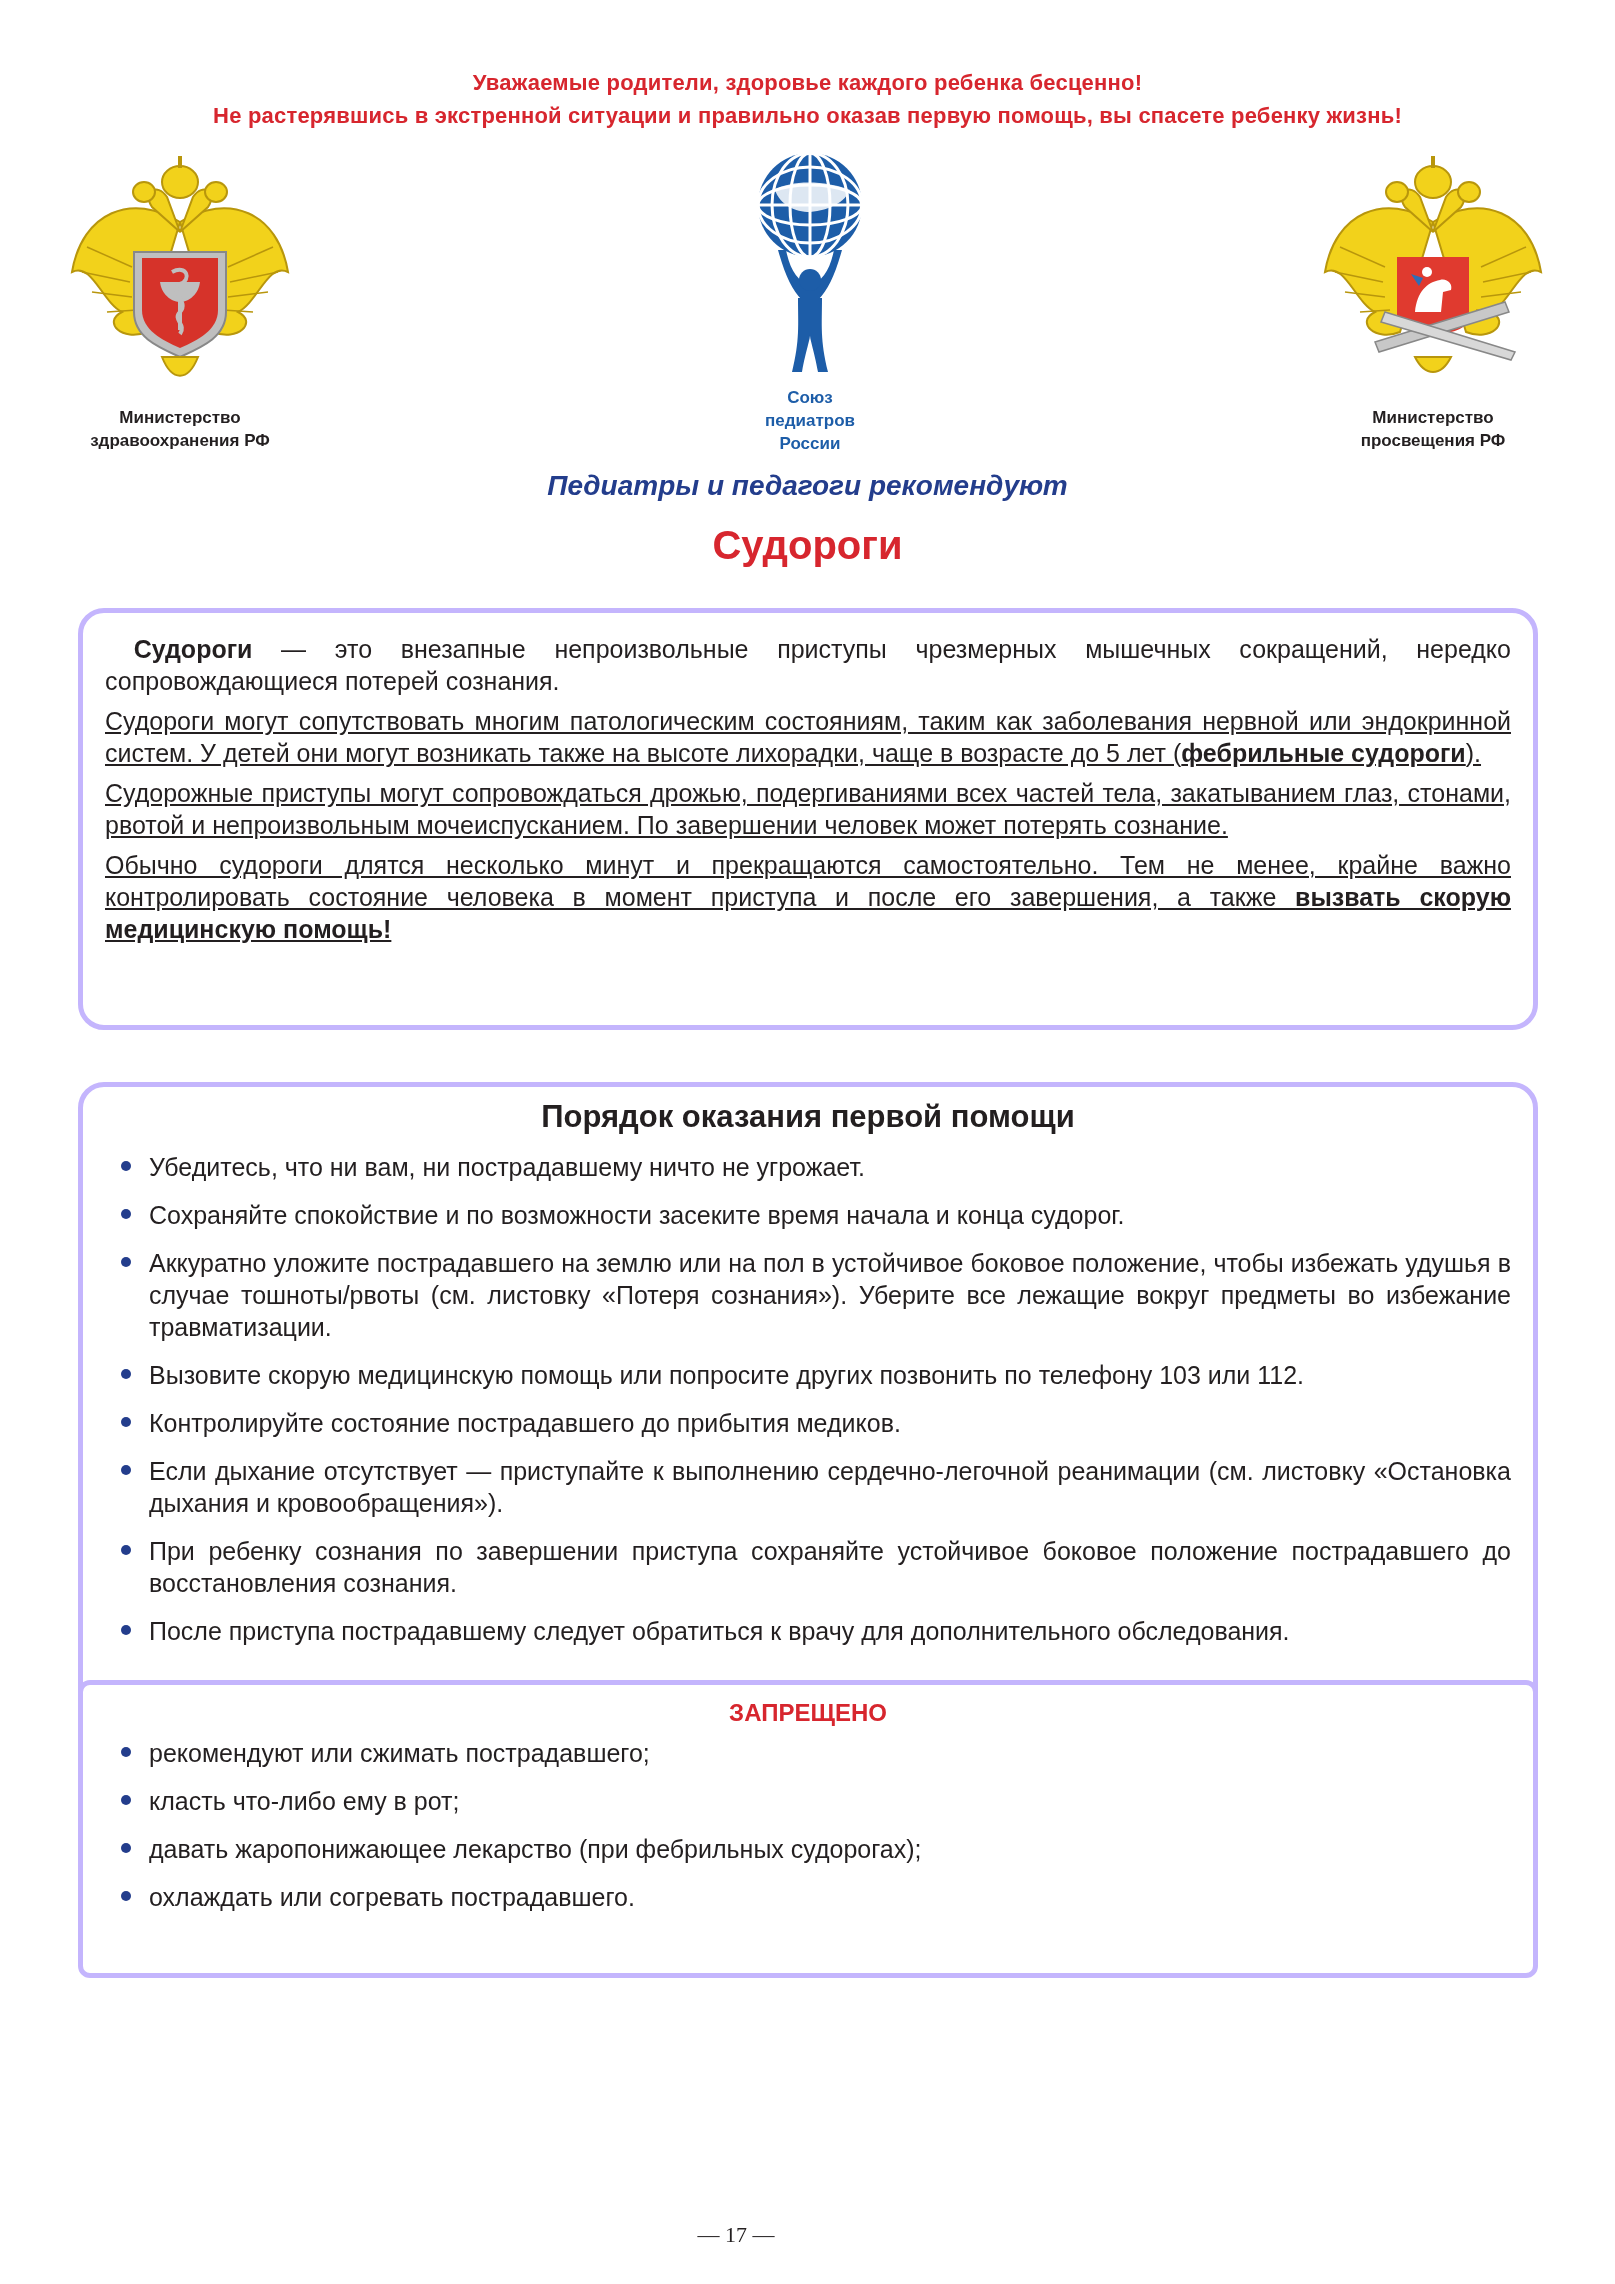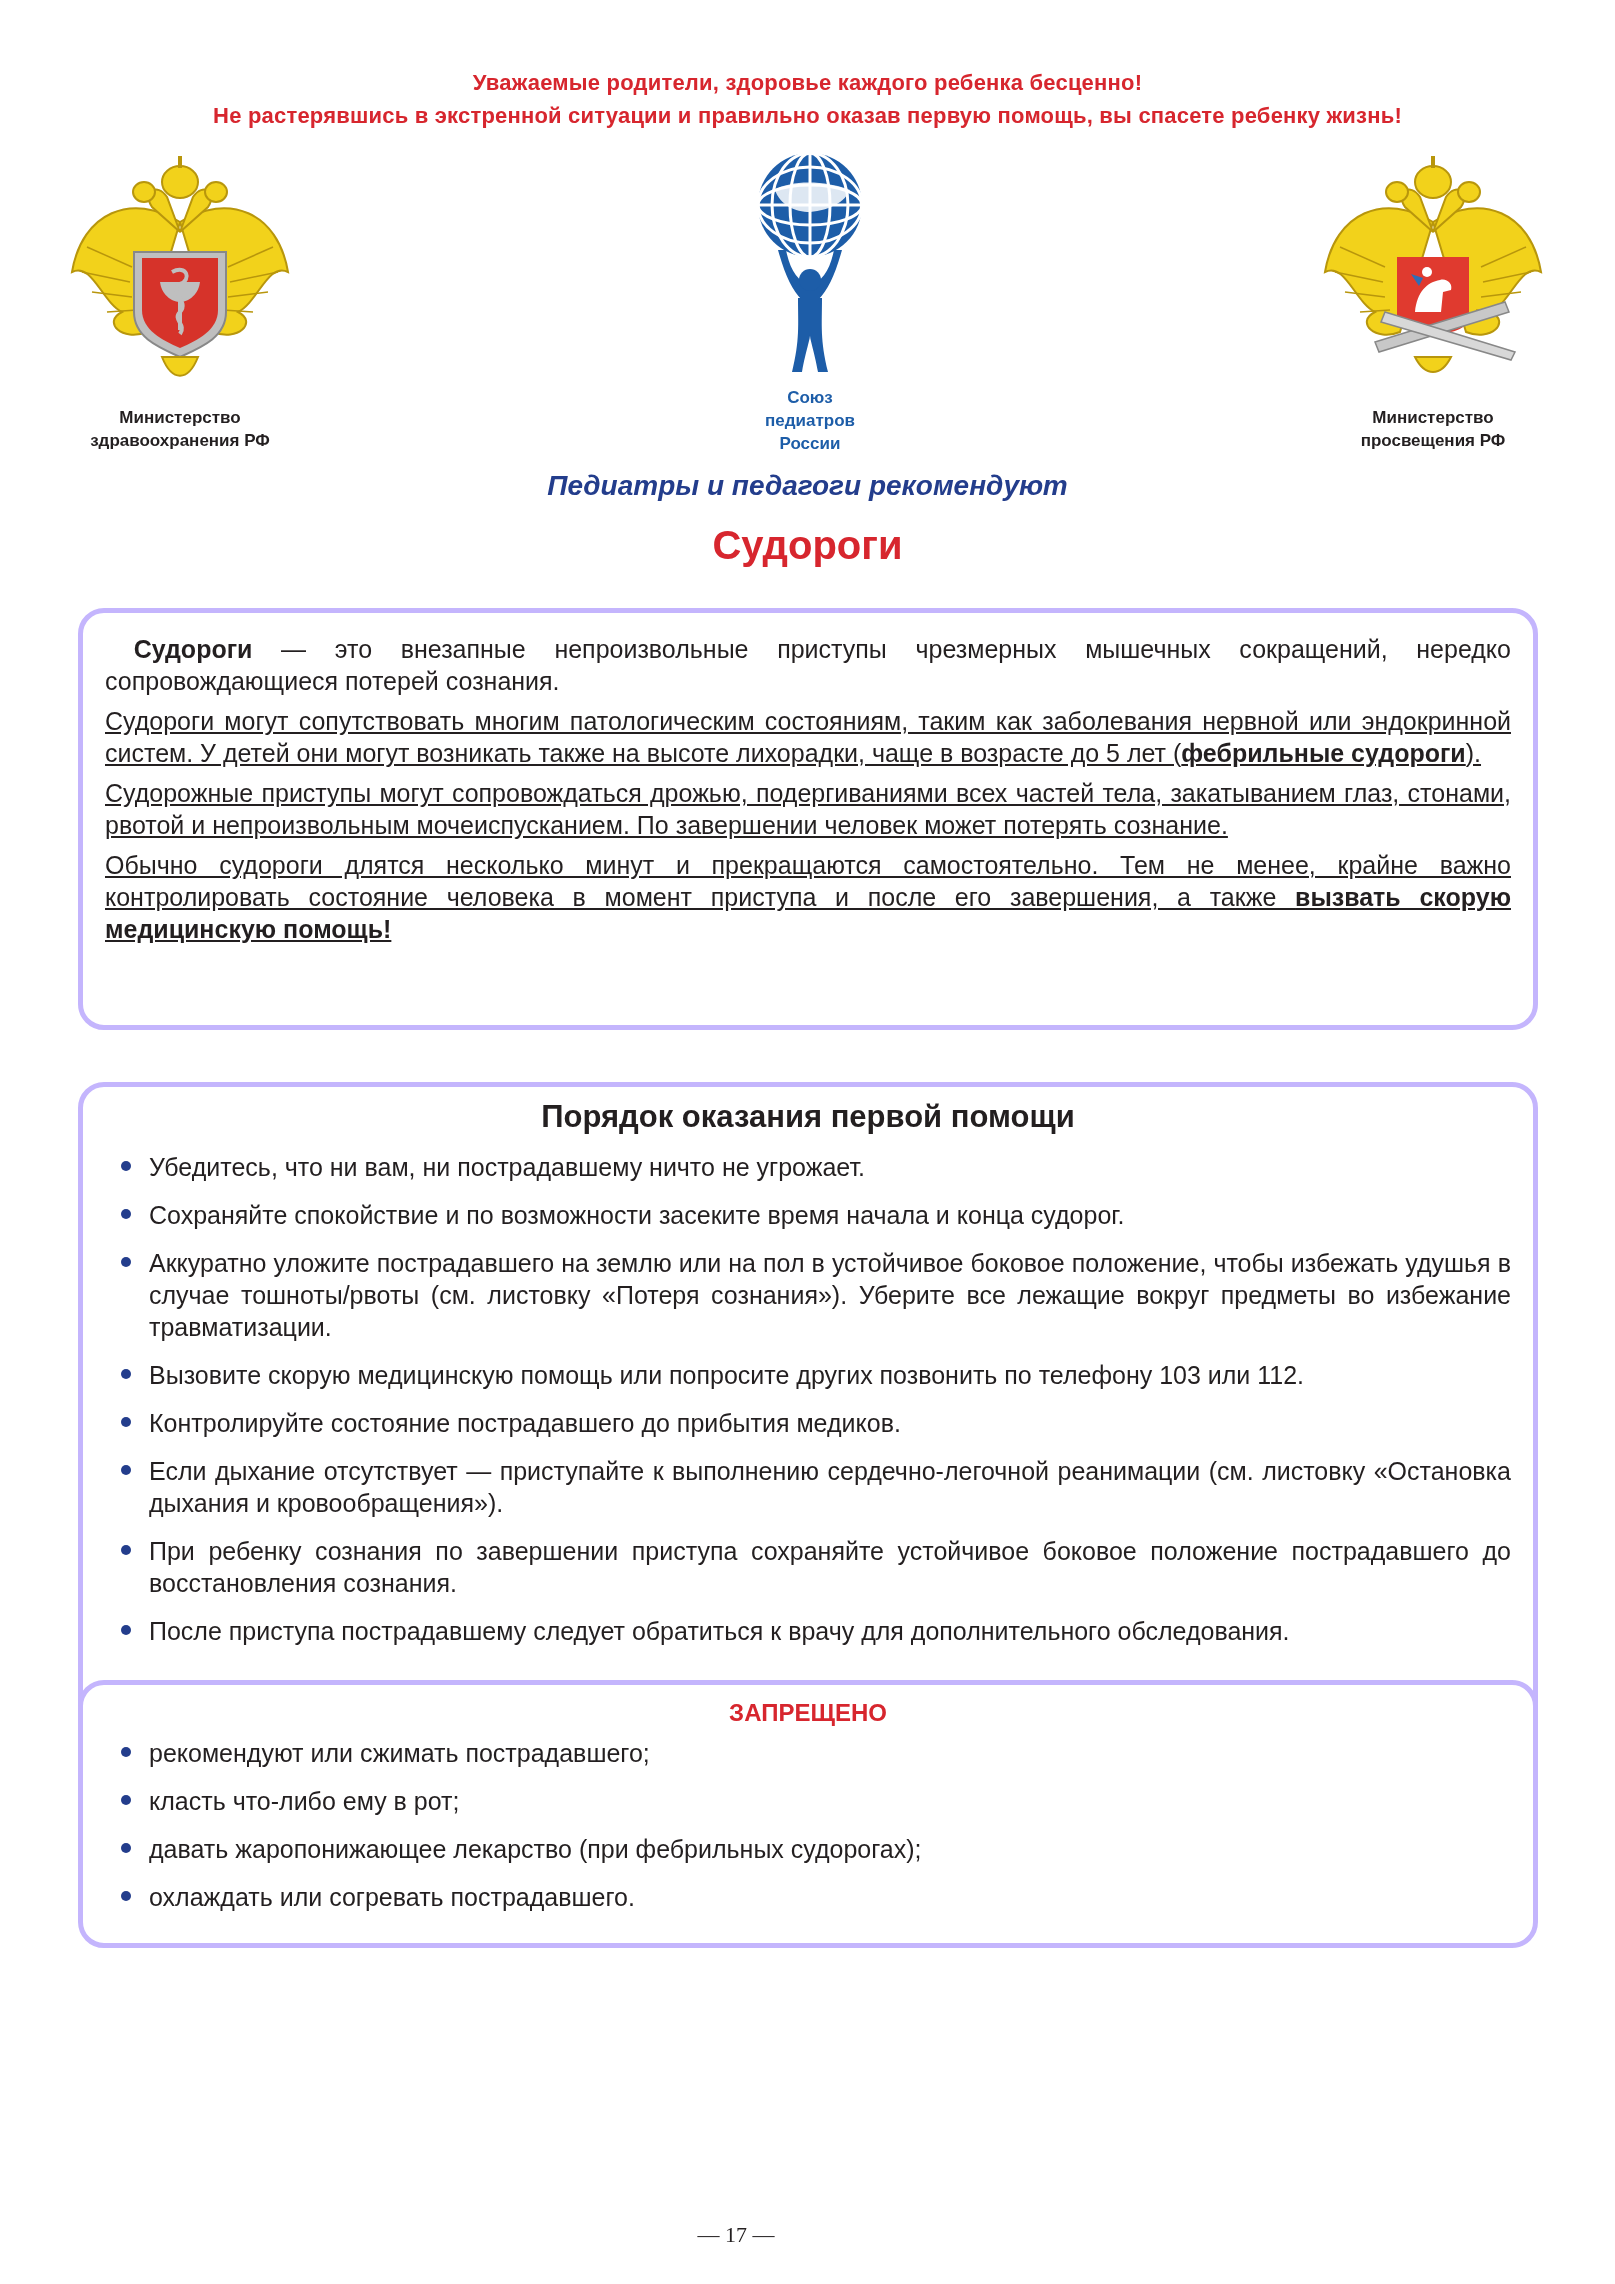--- a/index.html
+++ b/index.html
@@ -156,21 +156,21 @@
     <li><span class="dot"></span><span>Сохраняйте спокойствие и по возможности засеките время начала и конца судорог.</span></li>
     <li><span class="dot"></span><span>Аккуратно уложите пострадавшего на землю или на пол в устойчивое боковое положение, чтобы избежать удушья в случае тошноты/рвоты (см. листовку «Потеря сознания»). Уберите все лежащие вокруг предметы во избежание травматизации.</span></li>
     <li><span class="dot"></span><span>Вызовите скорую медицинскую помощь или попросите других позвонить по телефону 103 или 112.</span></li>
     <li><span class="dot"></span><span>Контролируйте состояние пострадавшего до прибытия медиков.</span></li>
     <li><span class="dot"></span><span>Если дыхание отсутствует — приступайте к выполнению сердечно-легочной реанимации (см. листовку «Остановка дыхания и кровообращения»).</span></li>
     <li><span class="dot"></span><span>При ребенку сознания по завершении приступа сохраняйте устойчивое боковое положение пострадавшего до восстановления сознания.</span></li>
     <li><span class="dot"></span><span>После приступа пострадавшему следует обратиться к врачу для дополнительного обследования.</span></li>
   </ul>
 </div>
 
-<div class="box" style="top:1680px; height:268px; padding:14px 22px 0 22px;">
+<div class="box" style="top:1680px; height:298px; padding:14px 22px 0 22px;border-radius:12px;">
   <div class="box-title red">ЗАПРЕЩЕНО</div>
   <ul class="bullets">
     <li><span class="dot"></span><span>рекомендуют или сжимать пострадавшего;</span></li>
     <li><span class="dot"></span><span>класть что-либо ему в рот;</span></li>
     <li><span class="dot"></span><span>давать жаропонижающее лекарство (при фебрильных судорогах);</span></li>
     <li><span class="dot"></span><span>охлаждать или согревать пострадавшего.</span></li>
   </ul>
 </div>
 
 <div class="page-number">— 17 —</div>

